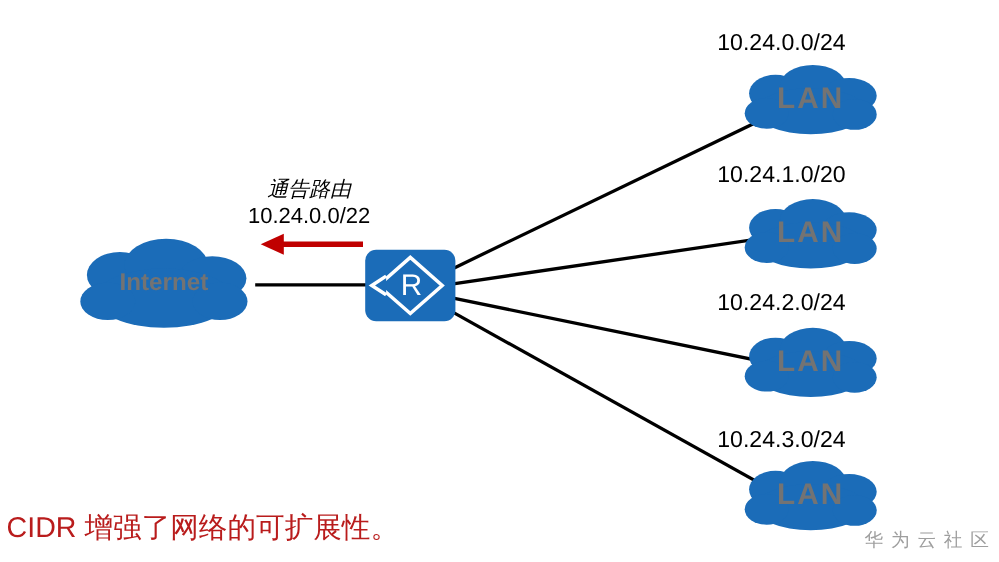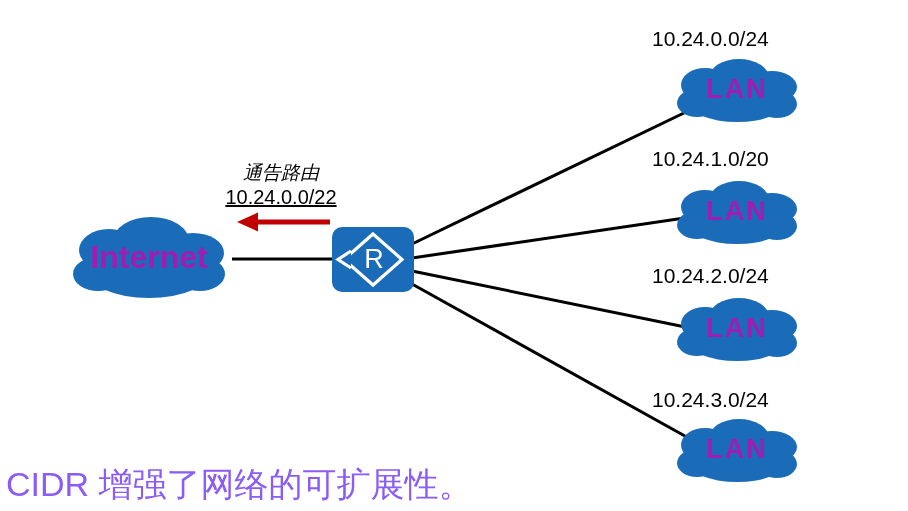--- a/index.html
+++ b/index.html
@@ -16,25 +16,25 @@
 
   .wires { position: absolute; left: 0; top: 0; width: 908px; height: 511px; }
 
   .node { position: absolute; }
 
   .cloud { position: absolute; }
   .cloud svg { display: block; width: 100%; height: 100%; }
   .cloud .cloud-label {
     position: absolute; left: 0; right: 0; top: 0; bottom: 0;
     display: flex; align-items: center; justify-content: center;
-    color: #a21caf; font-weight: bold;
+    color: #737373; font-weight: bold;
   }
 
   .internet-cloud { left: 63px; top: 214px; width: 172px; height: 92px; }
-  .internet-cloud .cloud-label { font-size: 32px; padding-bottom: 6px; letter-spacing: 0px; }
+  .internet-cloud .cloud-label { font-size: 22px; padding-bottom: 6px; letter-spacing: 0px; }
 
   .lan-cloud { left: 668px; width: 138px; height: 68px; }
   .lan-cloud .cloud-label { font-size: 27px; padding-bottom: 4px; letter-spacing: 2px; }
 
   .lan-ip {
     position: absolute; left: 652px; width: 148px; height: 24px;
     font-size: 21px; color: #000000; text-align: left; white-space: nowrap;
   }
 
   .router {
@@ -46,25 +46,25 @@
     position: absolute; left: 0; right: 0; top: 0; bottom: 0;
     display: flex; align-items: center; justify-content: center;
     color: #ffffff; font-size: 27px; font-weight: 400; padding-left: 2px;
   }
 
   .annotation {
     position: absolute; left: 198px; top: 161px; width: 166px;
     text-align: center; color: #000000; line-height: 24px;
   }
   .annotation .ann-line1 { font-size: 19px; font-style: italic; }
-  .annotation .ann-line2 { font-size: 20px; text-decoration: underline; }
+  .annotation .ann-line2 { font-size: 20px; }
 
   .caption {
     position: absolute; left: 6px; top: 462px;
-    font-size: 34px; color: #8b5cf6; white-space: nowrap;
+    font-size: 26px; color: #b91c1c; white-space: nowrap;
   }
 
   .watermark {
     position: absolute; left: 786px; top: 479px;
     font-size: 17px; color: #9E9E9E; letter-spacing: 7px; white-space: nowrap;
   }
 </style>
 </head>
 <body>
 
@@ -168,14 +168,15 @@
         <ellipse cx="68" cy="44" rx="50" ry="21"></ellipse>
         <ellipse cx="28" cy="46" rx="20" ry="14"></ellipse>
         <ellipse cx="108" cy="47" rx="20" ry="14"></ellipse>
       </g>
     </svg>
     <span class="cloud-label">LAN</span>
   </div>
 
   <div class="caption">CIDR 增强了网络的可扩展性。</div>
 
+  <div class="watermark">华为云社区</div>
 
 </div>
 
 </body></html>

